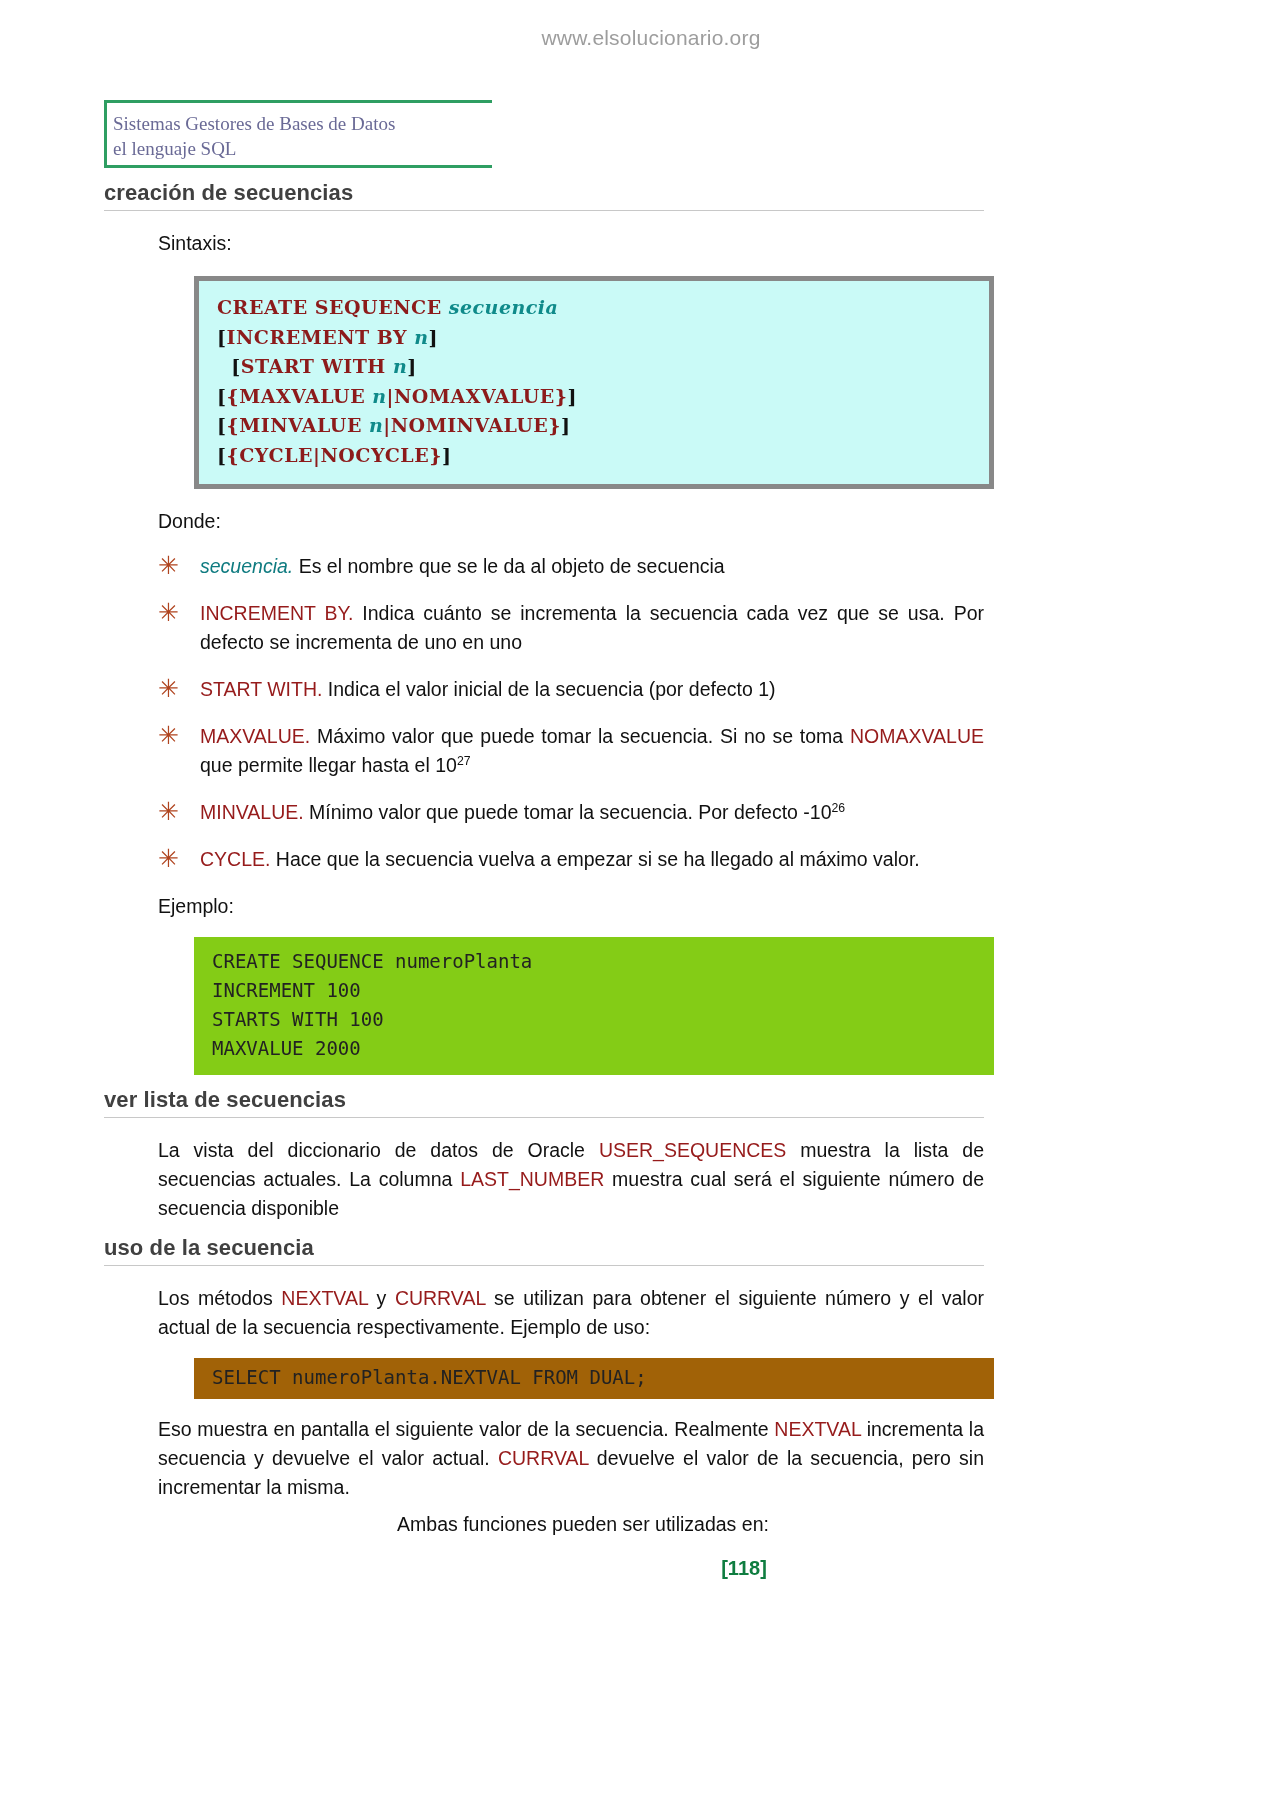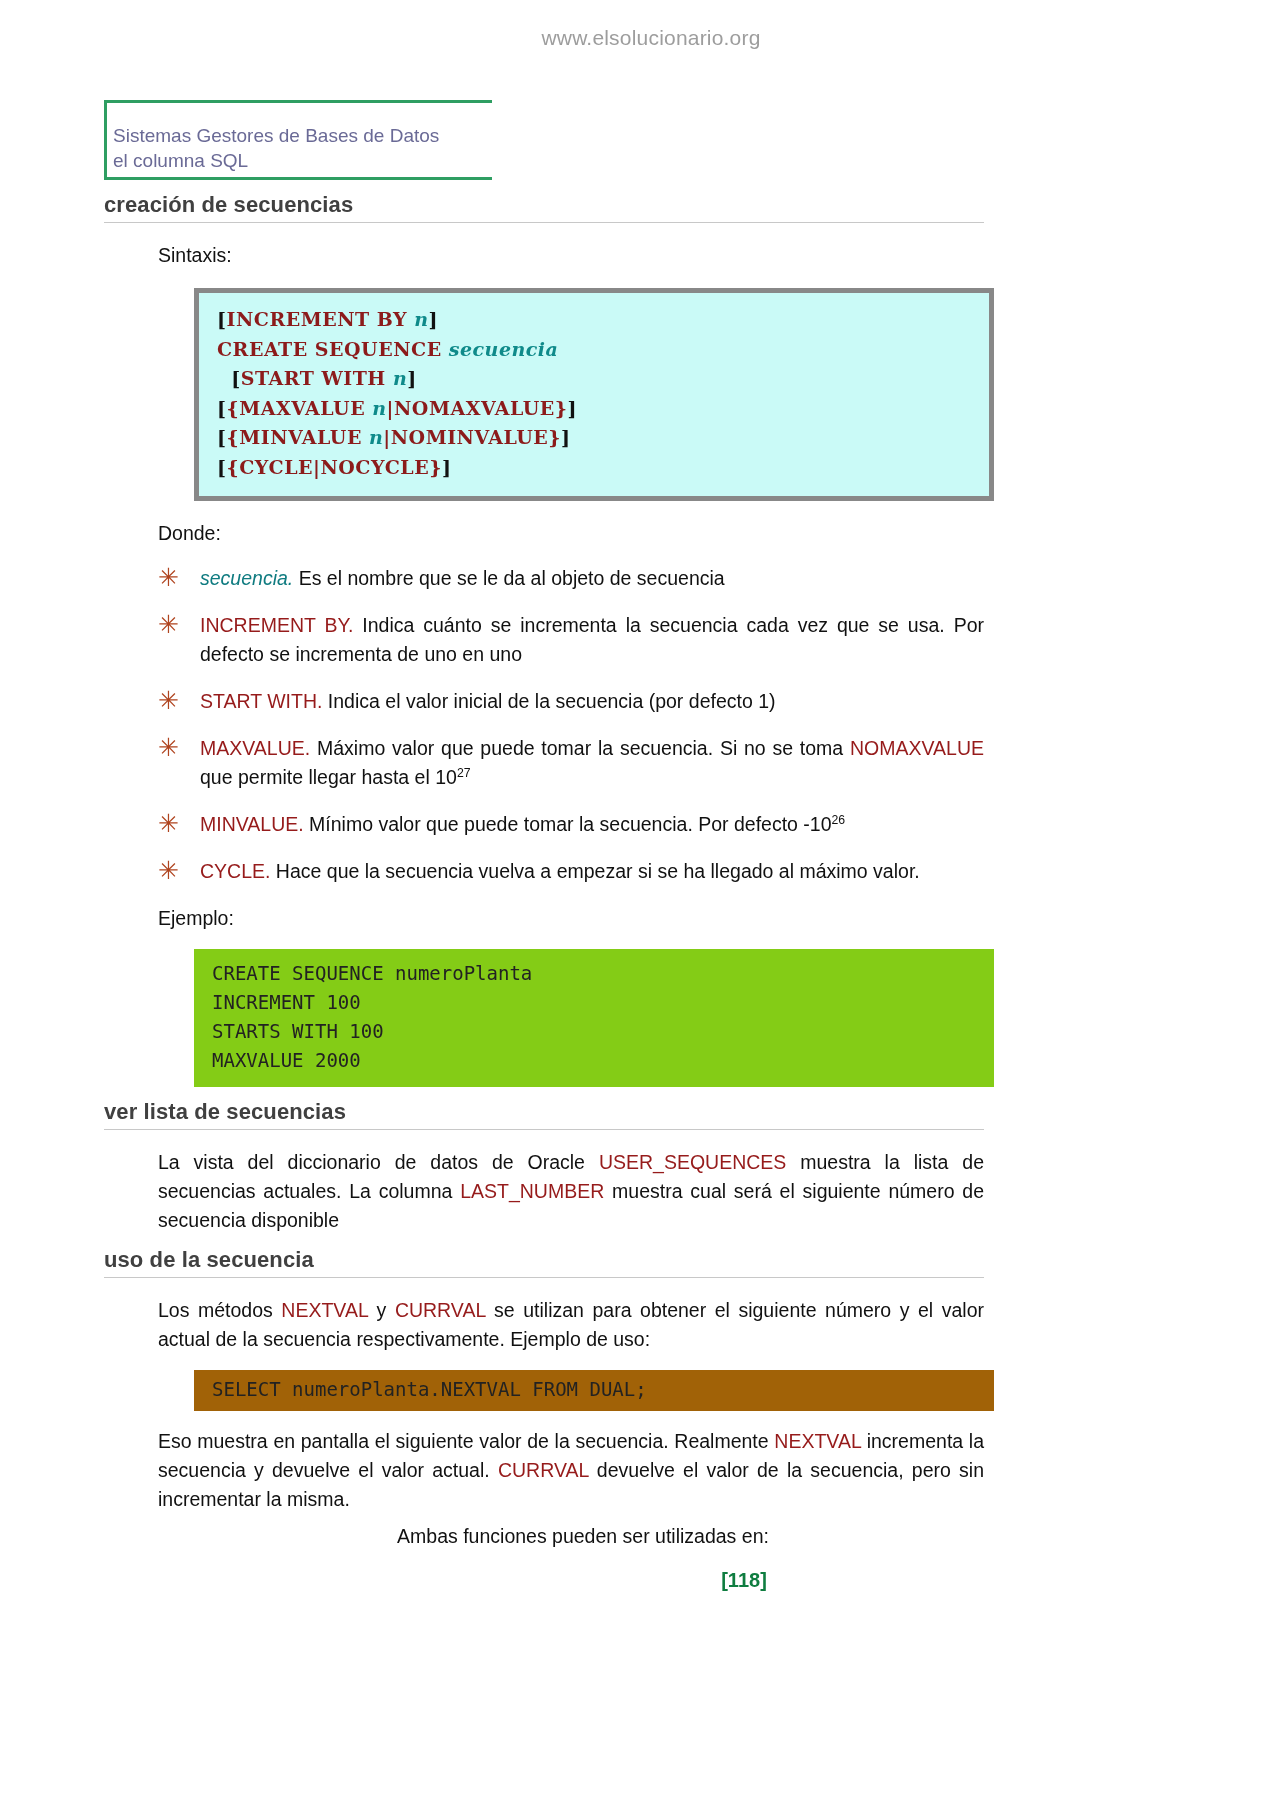--- a/index.html
+++ b/index.html
@@ -42,23 +42,24 @@
     top: 100px;
     width: 880px;
   }
 
   
   .header-box {
     width: 388px;
     border-top: 3px solid #2e9e62;
     border-bottom: 3px solid #2e9e62;
     border-left: 3px solid #2e9e62;
-    padding: 20px 0 4px 6px;
+    padding: 8px 0 4px 6px;
     box-sizing: border-box;
     margin-bottom: 12px;
+    font-family: Liberation Serif, serif;
   }
   .header-line {
     color: #6a6a96;
     font-size: 19px;
     line-height: 25px;
     white-space: nowrap;
   }
 
   
   .sec-heading {
@@ -187,32 +188,32 @@
 <body>
 
 <div class="page">
 
   <div class="watermark">www.elsolucionario.org</div>
 
   <div class="content">
 
     <div class="header-box">
       <div class="header-line">Sistemas Gestores de Bases de Datos</div>
-      <div class="header-line">el columna SQL</div>
+      <div class="header-line">el lenguaje SQL</div>
     </div>
 
     <div class="sec-heading">creación de secuencias</div>
 
     <div class="label-line">Sintaxis:</div>
 
     <div class="code-frame">
       <div class="code-frame-inner">
         <div id="syntax-lines">
+            <div class="code-line"><span class="c-kw">CREATE SEQUENCE </span><span class="c-var">secuencia</span></div>
             <div class="code-line"><span class="c-brk">[</span><span class="c-kw">INCREMENT BY </span><span class="c-var">n</span><span class="c-brk">]</span></div>
-            <div class="code-line"><span class="c-kw">CREATE SEQUENCE </span><span class="c-var">secuencia</span></div>
             <div class="code-line"><span class="c-brk">  [</span><span class="c-kw">START WITH </span><span class="c-var">n</span><span class="c-brk">]</span></div>
             <div class="code-line"><span class="c-brk">[</span><span class="c-kw">{MAXVALUE </span><span class="c-var">n</span><span class="c-kw">|NOMAXVALUE}</span><span class="c-brk">]</span></div>
             <div class="code-line"><span class="c-brk">[</span><span class="c-kw">{MINVALUE </span><span class="c-var">n</span><span class="c-kw">|NOMINVALUE}</span><span class="c-brk">]</span></div>
             <div class="code-line"><span class="c-brk">[</span><span class="c-kw">{CYCLE|NOCYCLE}</span><span class="c-brk">]</span></div>
           </div>
       </div>
     </div>
 
     <div class="label-line">Donde:</div>
 

